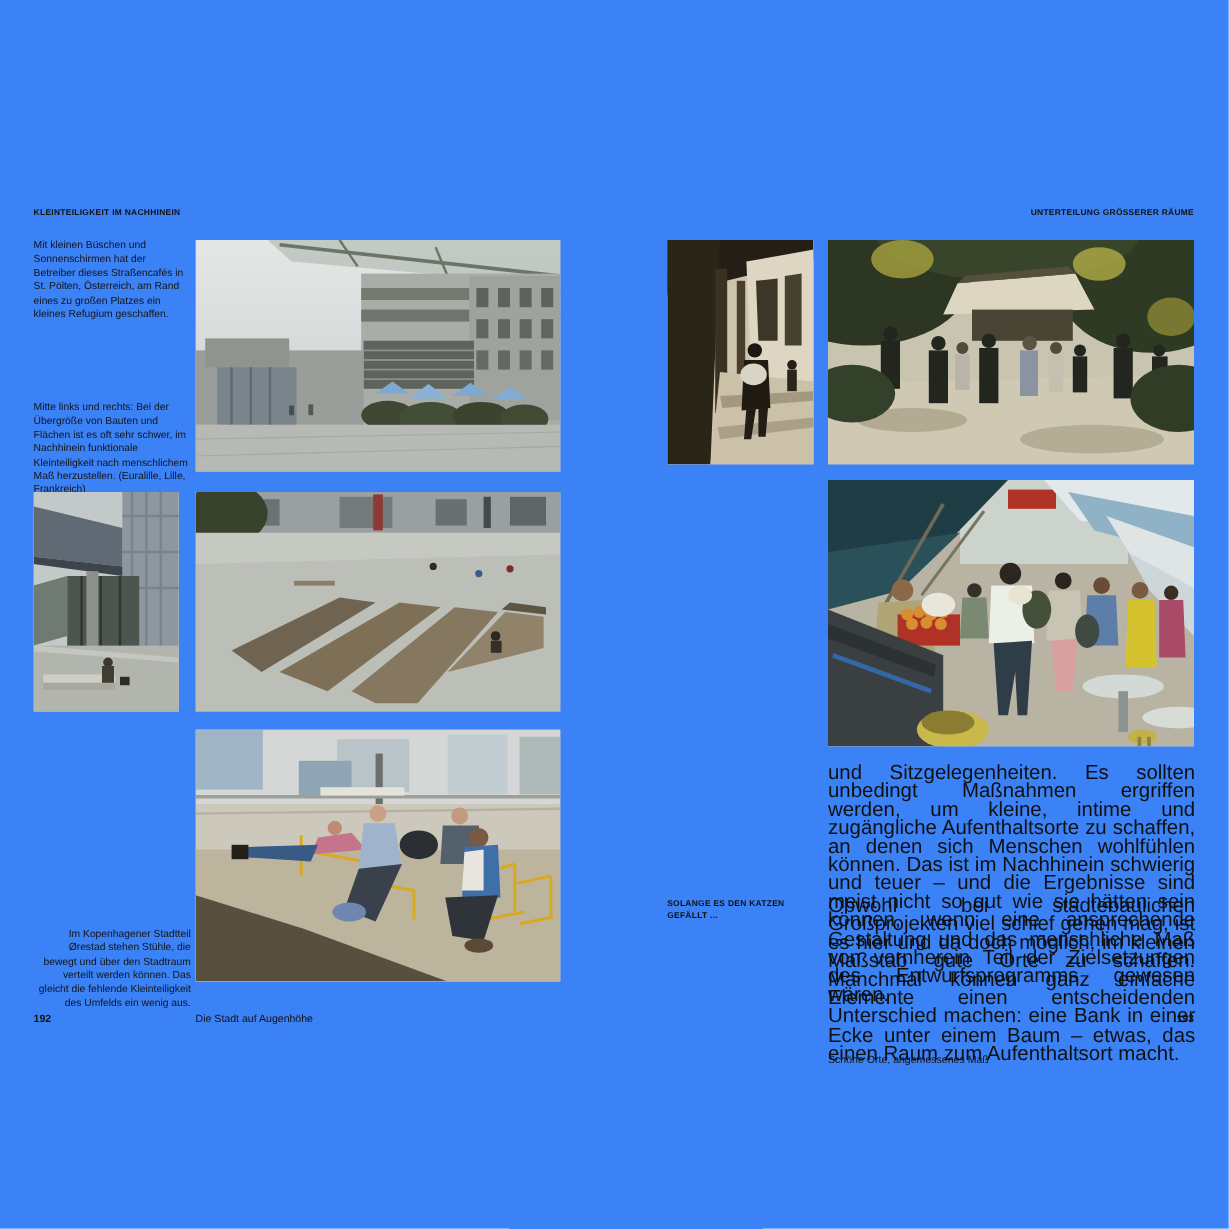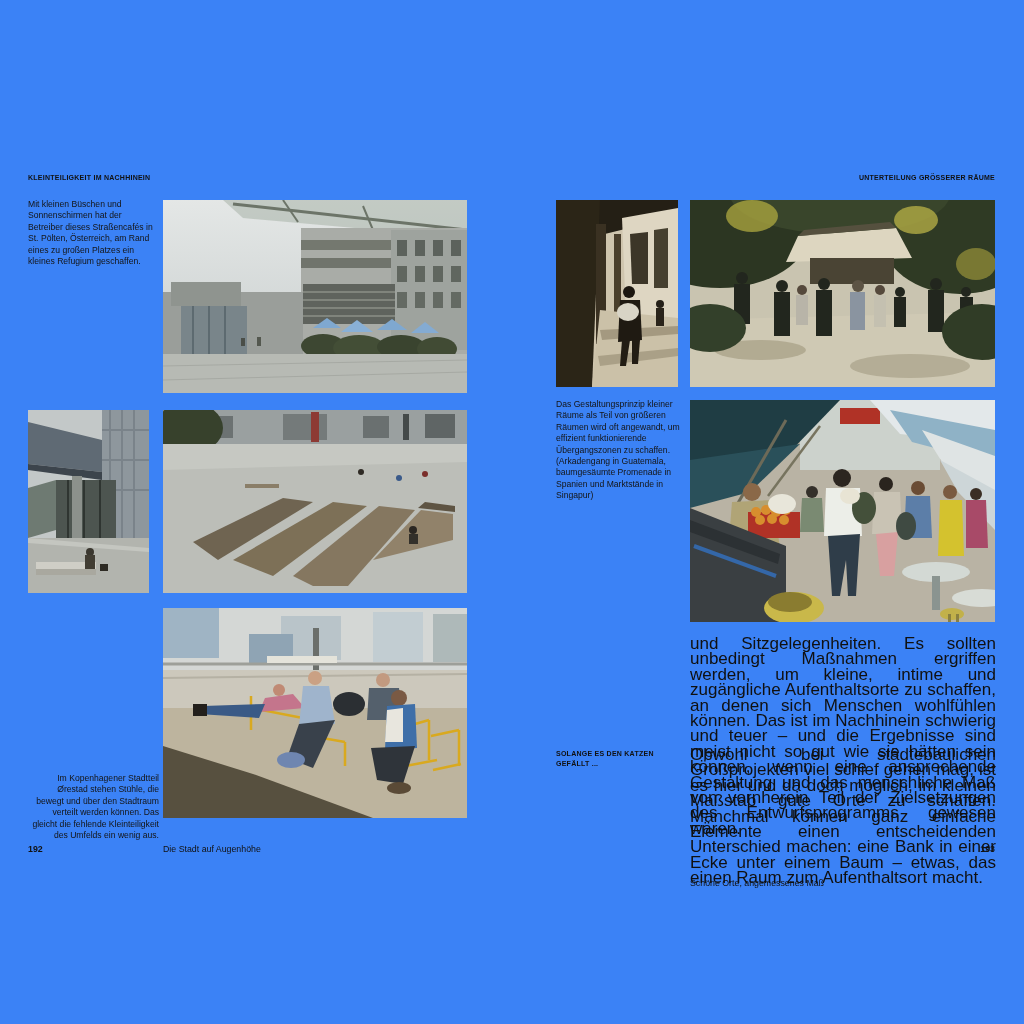--- a/index.html
+++ b/index.html
@@ -18,20 +18,21 @@
 </style>
 </head>
 <body>
 
 <div class="spread">
 
   <div class="running-head" style="left:28px; top:174px;">KLEINTEILIGKEIT IM NACHHINEIN</div>
   <div class="running-head" style="right:29px; top:174px; text-align:right;">UNTERTEILUNG GRÖSSERER RÄUME</div>
 
   <div class="caption" style="left:28px; top:199px; width:127px;">Mit kleinen Büschen und Sonnenschirmen hat der Betreiber dieses Straßencafés in St. Pölten, Österreich, am Rand eines zu großen Platzes ein kleines Refugium geschaffen.</div>
+  <div class="caption" style="left:28px; top:334px; width:129px;">Mitte links und rechts: Bei der Übergröße von Bauten und Flächen ist es oft sehr schwer, im Nachhinein funktionale Kleinteiligkeit nach menschlichem Maß herzustellen. (Euralille, Lille, Frankreich)</div>
   <div class="caption" style="left:28px; top:773px; width:131px;text-align:right;">Im Kopenhagener Stadtteil Ørestad stehen Stühle, die bewegt und über den Stadtraum verteilt werden können. Das gleicht die fehlende Kleinteiligkeit des Umfelds ein wenig aus.</div>
 
   <figure class="photo" style="left:163px; top:200px; width:304px; height:193px;" aria-label="Straßencafé mit blauen Sonnenschirmen vor großem Bürogebäude, St. Pölten">
     <svg viewBox="0 0 304 193" preserveAspectRatio="none">
       <defs>
         <linearGradient id="skyA" x1="0" y1="0" x2="0" y2="1">
           <stop offset="0" stop-color="#e4e7e6"></stop>
             <stop offset="1" stop-color="#c6cccc"></stop>
         </linearGradient>
       </defs>
@@ -330,21 +331,20 @@
       <ellipse cx="292" cy="198" rx="30" ry="9" fill="#d8dcd6"></ellipse>
       <ellipse cx="262" cy="214" rx="12" ry="6" fill="#c2b14a"></ellipse>
       <rect x="258" y="214" width="3" height="8" fill="#8a8040"></rect>
         <rect x="266" y="214" width="3" height="8" fill="#8a8040"></rect>
       <ellipse cx="216" cy="126" rx="10" ry="14" fill="#3f4a42"></ellipse>
       <ellipse cx="174" cy="108" rx="12" ry="16" fill="#44503a"></ellipse>
       <ellipse cx="160" cy="96" rx="10" ry="8" fill="#e8e4d4"></ellipse>
     </svg>
   </figure>
 
-  <div class="caption" style="left:556px; top:399px; width:129px;">Das Gestaltungsprinzip kleiner Räume als Teil von größeren Räumen wird oft angewandt, um effizient funktionierende Übergangszonen zu schaffen. (Arkadengang in Guatemala, baumgesäumte Promenade in Spanien und Marktstände in Singapur)</div>
 
   <div class="body-text" style="left:690px; top:636px; width:306px;">und Sitzgelegenheiten. Es sollten unbedingt Maßnahmen ergriffen werden, um kleine, intime und zugängliche Aufenthaltsorte zu schaffen, an denen sich Menschen wohlfühlen können. Das ist im Nachhinein schwierig und teuer – und die Ergebnisse sind meist nicht so gut wie sie hätten sein können, wenn eine ansprechende Gestaltung und das menschliche Maß von vornherein Teil der Zielsetzungen des Entwurfsprogramms gewesen wären.</div>
 
   <div class="side-head" style="left:556px; top:749px; width:118px;">SOLANGE ES DEN KATZEN GEFÄLLT ...</div>
 
   <div class="body-text" style="left:690px; top:747px; width:306px;">Obwohl bei städtebaulichen Großprojekten viel schief gehen mag, ist es hier und da doch möglich, im kleinen Maßstab gute Orte zu schaffen. Manchmal können ganz einfache Elemente einen entscheidenden Unterschied machen: eine Bank in einer Ecke unter einem Baum – etwas, das einen Raum zum Aufenthaltsort macht.</div>
 
   <div class="footer-num" style="left:28px; top:844px;">192</div>
   <div class="footer-title" style="left:163px; top:844px;">Die Stadt auf Augenhöhe</div>
   <div class="footer-title" style="left:690px; top:844px; font-weight:normal;margin-top:34px;">Schöne Orte, angemessenes Maß</div>

